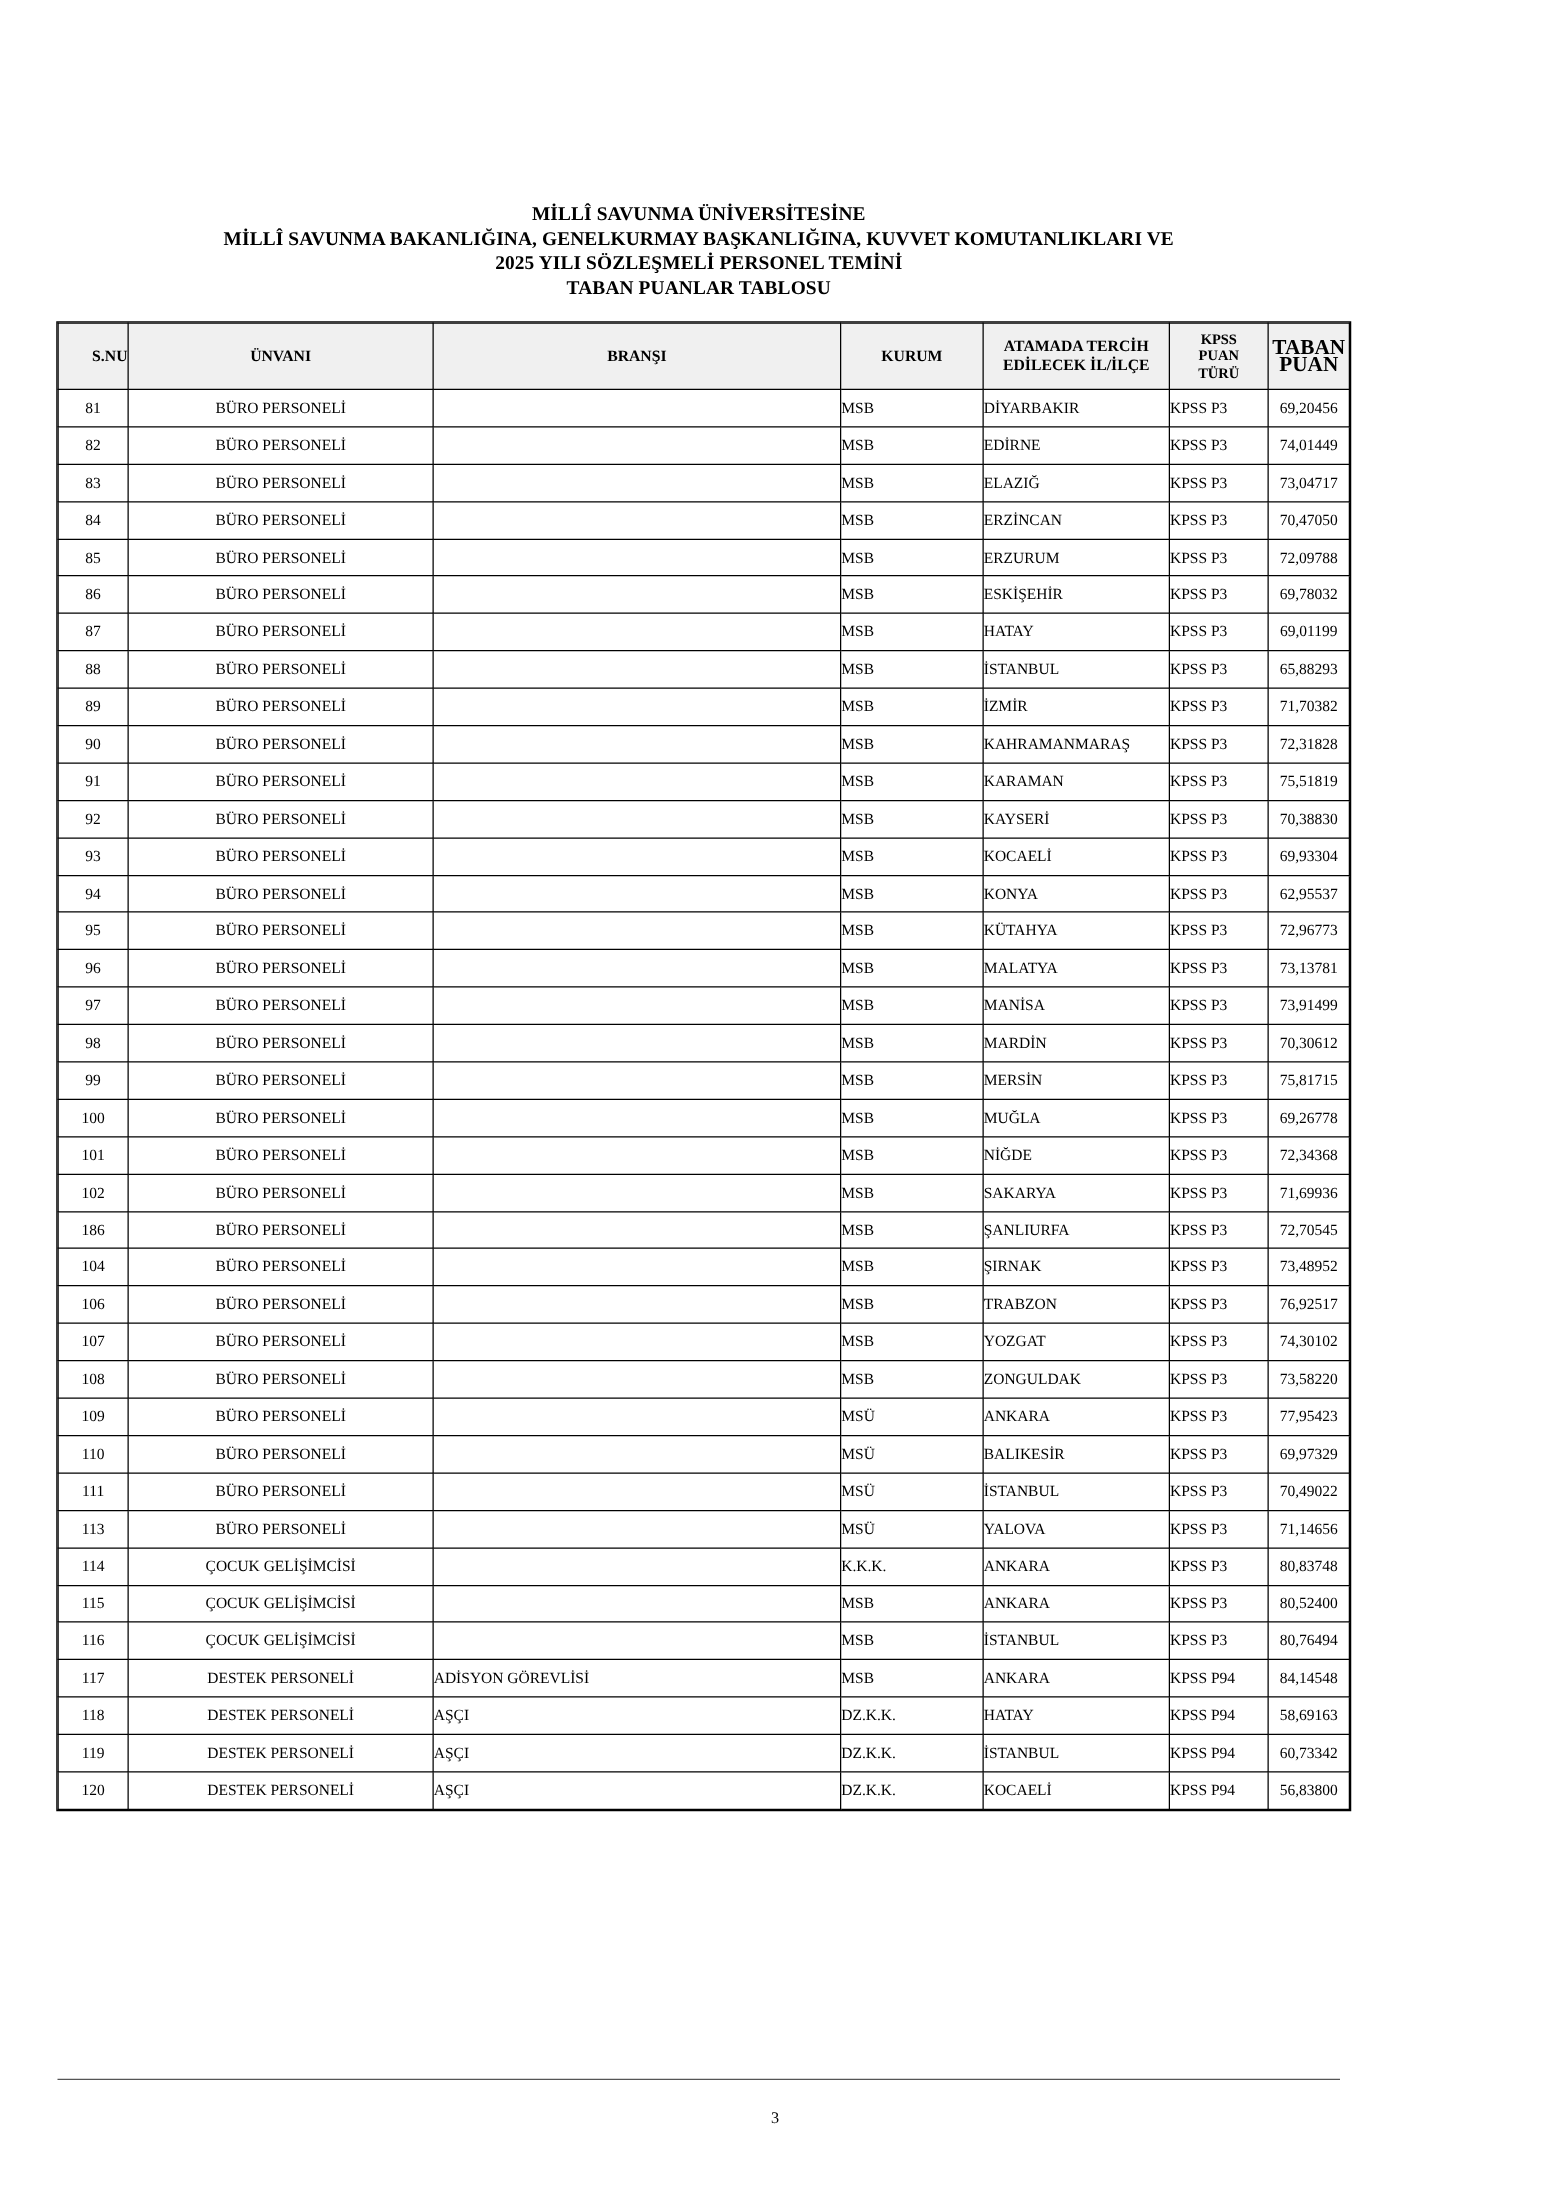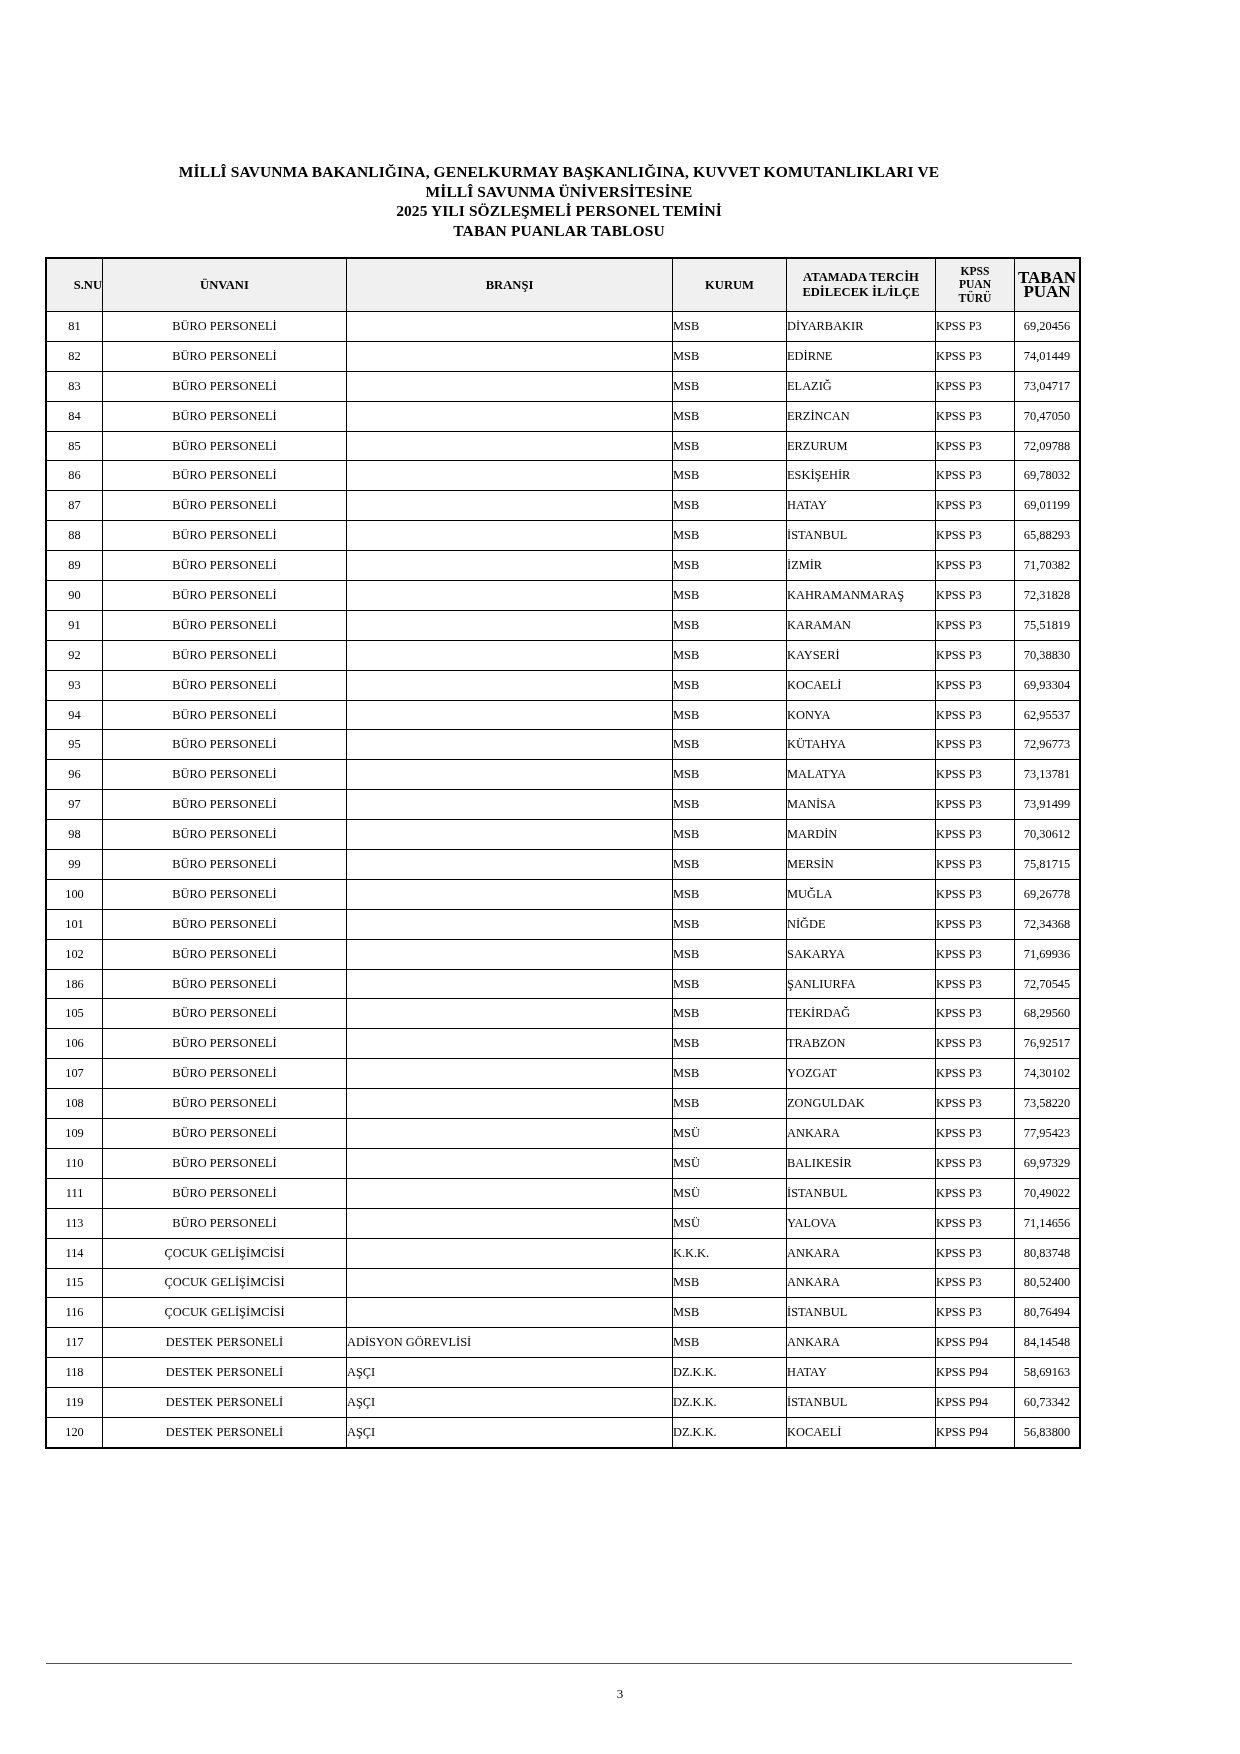--- a/index.html
+++ b/index.html
@@ -120,22 +120,22 @@
     font-size: 13px;
     font-family: "Liberation Serif", "DejaVu Serif", serif;
   }
 </style>
 </head>
 <body>
 
 <div class="page">
 
   <div class="doc-header">
+    <div class="line">MİLLÎ SAVUNMA ÜNİVERSİTESİNE</div>
     <div class="line">MİLLÎ SAVUNMA BAKANLIĞINA, GENELKURMAY BAŞKANLIĞINA, KUVVET KOMUTANLIKLARI VE</div>
-    <div class="line">MİLLÎ SAVUNMA ÜNİVERSİTESİNE</div>
     <div class="line">2025 YILI SÖZLEŞMELİ PERSONEL TEMİNİ</div>
     <div class="line">TABAN PUANLAR TABLOSU</div>
   </div>
 
   <div class="table-wrap">
     <table class="grid">
       <thead>
         <tr>
           <th class="h-sn">
             <span class="hl">S.NU</span>
@@ -366,27 +366,27 @@
           <tr>
             <td class="c-sn">186</td>
             <td class="c-unvan">BÜRO PERSONELİ</td>
             <td class="c-brans"></td>
             <td class="c-kurum">MSB</td>
             <td class="c-il">ŞANLIURFA</td>
             <td class="c-tur">KPSS P3</td>
             <td class="c-puan">72,70545</td>
           </tr>
           <tr>
-            <td class="c-sn">105</td>
-            <td class="c-unvan">BÜRO PERSONELİ</td>
-            <td class="c-brans"></td>
-            <td class="c-kurum">MSB</td>
-            <td class="c-il">TEKİRDAĞ</td>
-            <td class="c-tur">KPSS P3</td>
-            <td class="c-puan">68,29560</td>
+            <td class="c-sn">104</td>
+            <td class="c-unvan">BÜRO PERSONELİ</td>
+            <td class="c-brans"></td>
+            <td class="c-kurum">MSB</td>
+            <td class="c-il">ŞIRNAK</td>
+            <td class="c-tur">KPSS P3</td>
+            <td class="c-puan">73,48952</td>
           </tr>
           <tr>
             <td class="c-sn">106</td>
             <td class="c-unvan">BÜRO PERSONELİ</td>
             <td class="c-brans"></td>
             <td class="c-kurum">MSB</td>
             <td class="c-il">TRABZON</td>
             <td class="c-tur">KPSS P3</td>
             <td class="c-puan">76,92517</td>
           </tr>

